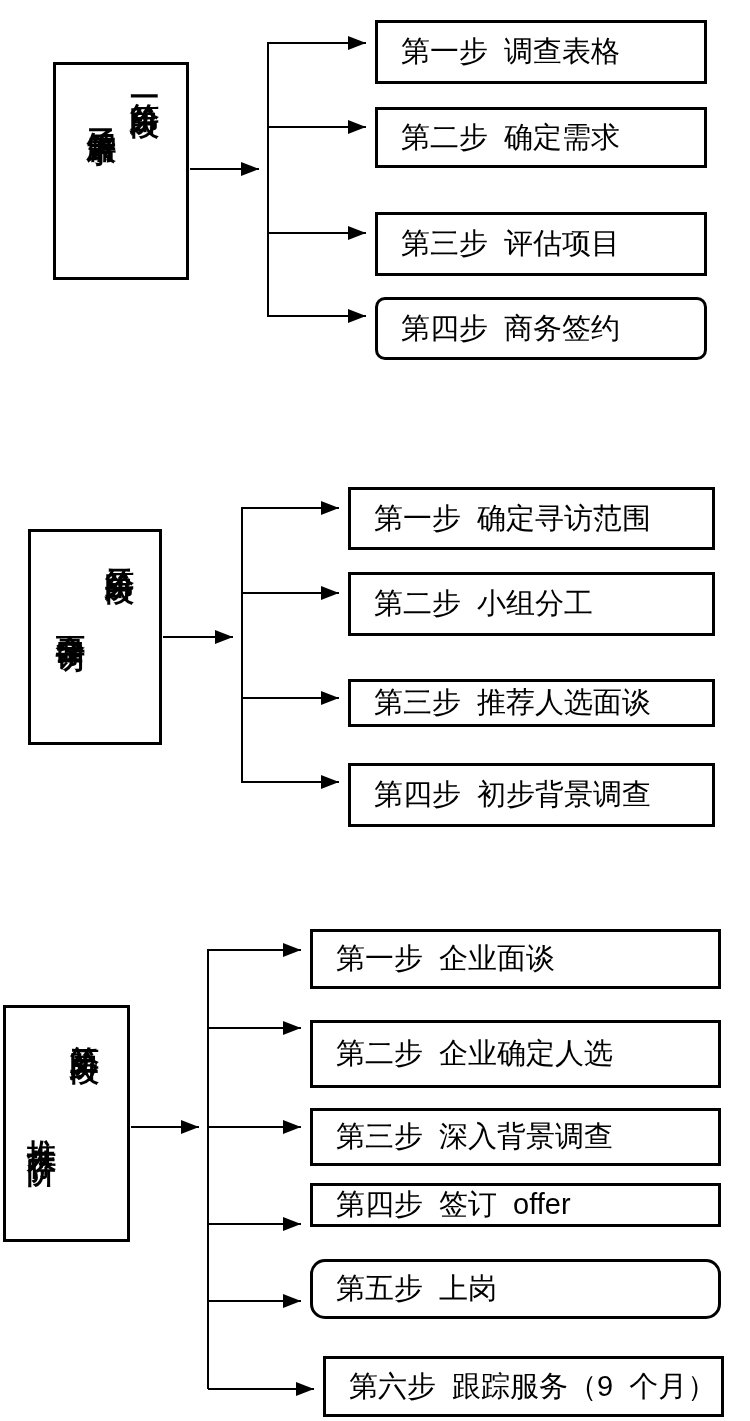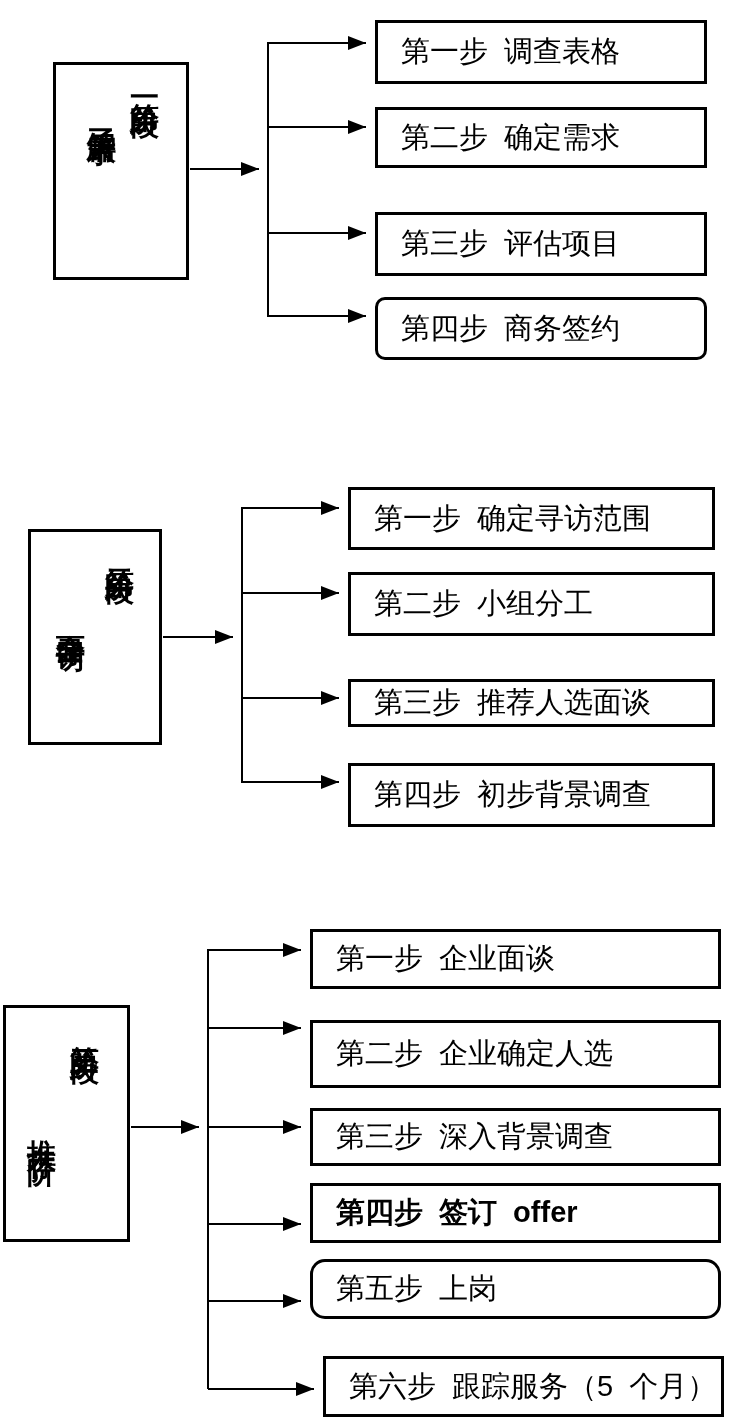--- a/index.html
+++ b/index.html
@@ -39,21 +39,21 @@
   .p1s4{top:297px;height:63px;border-radius:10px;}
   .p2s{left:348px;width:367px;}
   .p2s1{top:487px;height:63px;}
   .p2s2{top:572px;height:64px;}
   .p2s3{top:679px;height:48px;}
   .p2s4{top:763px;height:64px;}
   .p3s{left:310px;width:411px;}
   .p3s1{top:929px;height:60px;}
   .p3s2{top:1020px;height:68px;}
   .p3s3{top:1108px;height:58px;text-align:right;}
-  .p3s4{top:1183px;height:60px;font-weight:bold;}
+  .p3s4{top:1183px;height:44px;}
   .p3s5{top:1259px;height:60px;border-radius:15px;}
   .p3s6{left:323px;width:401px;top:1356px;height:61px;}
 </style>
 </head>
 <body>
 
 <div class="canvas">
 
   <svg class="connectors" width="750" height="1421" viewBox="0 0 750 1421">
     <defs>
@@ -109,15 +109,15 @@
 
   <div class="stage st3">
     <span class="vtext title">第三阶段</span>
     <span class="vtext subtitle">推荐阶</span>
   </div>
   <div class="step p3s p3s1">第一步 企业面谈</div>
   <div class="step p3s p3s2">第二步 企业确定人选</div>
   <div class="step p3s p3s3">第三步 深入背景调查</div>
   <div class="step p3s p3s4">第四步 签订 offer</div>
   <div class="step p3s p3s5">第五步 上岗</div>
-  <div class="step p3s p3s6">第六步 跟踪服务（5 个月）</div>
+  <div class="step p3s p3s6">第六步 跟踪服务（9 个月）</div>
 
 </div>
 
 </body></html>

